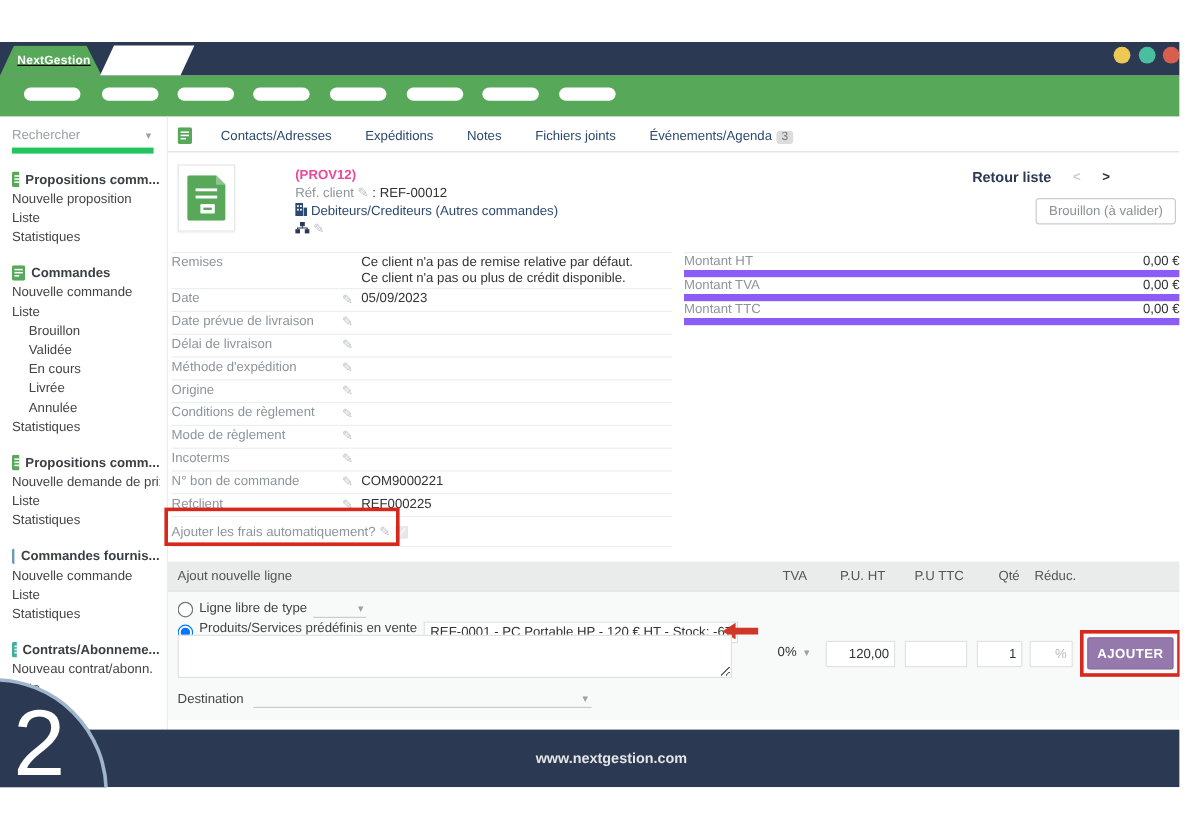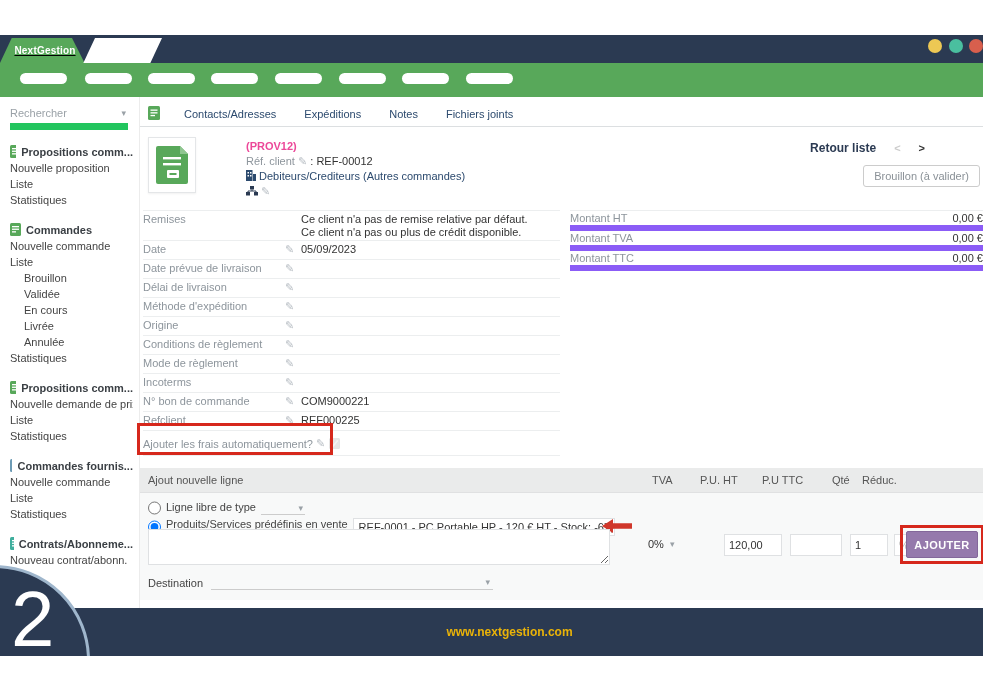--- a/index.html
+++ b/index.html
@@ -19,21 +19,21 @@
   .dot.g { left:949px; background:#4abf9f; }
   .dot.r { left:969px; background:#d85f4d; }
 
   .greenbar { position:absolute; left:0; top:28px; width:983px; height:34px; background:#58a85a; }
   .pill { position:absolute; top:10px; width:47px; height:11px; background:#fff; border-radius:6px; }
 
   
   .sidebar { position:absolute; left:0; top:62px; width:140px; height:511px; border-right:1px solid #ececec;
     padding:8px 6px 0 10px; font-size:11px; color:#444; }
   .search { display:flex; justify-content:space-between; align-items:center; width:118px;
-    border-bottom:7px solid #22c55e; padding:2px 2px 4px 0; color:#9aa1a7; }
+    border-bottom:5px solid #22c55e; padding:2px 2px 4px 0; color:#9aa1a7; }
   .sb-sec { margin-top:13px; }
   .sb-title { display:flex; align-items:center; gap:5px; font-weight:bold; color:#3a3f44; height:17px; white-space:nowrap; overflow:hidden; }
   .sb-item { height:16px; line-height:16px; white-space:nowrap; overflow:hidden; cursor:pointer; }
   .sb-item.ind { padding-left:14px; }
   .caret { color:#9aa1a7; font-size:9px; }
 
   
   .content { position:absolute; left:140px; top:62px; width:843px; height:511px; font-size:11px; color:#333; }
 
   .tabsrow { position:absolute; left:0; top:4px; right:0; height:26px; border-bottom:1px solid #dcdfe1;
@@ -88,38 +88,38 @@
   .mini-select { display:inline-flex; justify-content:space-between; align-items:center; width:44px;
     border-bottom:1px solid #ccc; padding:0 2px; height:14px; }
   .prod-select { display:inline-flex; justify-content:space-between; align-items:center; width:262px; height:18px;
     background:#fff; border:1px solid #dfe1e3; padding:0 5px; color:#333; white-space:nowrap; overflow:hidden; }
   .red-arrow { position:absolute; left:462px; top:51px; }
 
   .al-textarea { position:absolute; left:8px; top:61px; width:462px; height:36px; border:1px solid #dfe1e3;
     background:#fff; resize:both; font-family:inherit; }
   .vat-select { position:absolute; left:508px; top:70px; display:flex; gap:6px; align-items:center; color:#333; }
   .inp { position:absolute; top:66px; height:22px; border:1px solid #dfe1e3; background:#fff; font-size:11px;
-    padding:2px 4px; text-align:left; font-family:inherit; color:#333;margin-left:36px; }
+    padding:2px 4px; text-align:right; font-family:inherit; color:#333; }
   .i-puht { left:548px; width:58px; }
   .i-puttc { left:614px; width:52px; }
   .i-qte { left:674px; width:38px; }
   .i-reduc { left:718px; width:36px; }
   .i-reduc::placeholder { color:#bbb; }
   .add-btn { position:absolute; left:766px; top:63px; width:72px; height:27px; background:#9579ac;
     border:1px solid #83679a; border-radius:2px; color:#fff; font-weight:bold; font-size:11px; letter-spacing:.4px; cursor:pointer; }
   .add-box { position:absolute; left:760px; top:57px; width:84px; height:39px; border:3px solid #d6281c; pointer-events:none; }
 
   .dest-row { position:absolute; left:8px; top:107px; display:flex; align-items:center; gap:8px; color:#444; }
   .dest-select { display:inline-flex; justify-content:space-between; align-items:center; width:282px;
     border-bottom:1px solid #ccc; height:15px; padding:0 3px; }
 
   
   .footer { position:absolute; left:0; top:573px; width:983px; height:48px; background:#2b3a52;
     display:flex; align-items:center; justify-content:center; }
-  .footer span { color:#eab308; font-size:12px; font-weight:bold; transform:translateX(18px); }
+  .footer span { color:#e5e5e5; font-size:12px; font-weight:bold; transform:translateX(18px); }
   .step-circle { position:absolute; left:-100px; top:530px; width:190px; height:190px; border-radius:50%;
     background:#2b3a52; border:3px solid #9fb6cc; }
   .step-circle span { position:absolute; left:108px; top:6px; font-size:78px; color:#fff; font-weight:normal; }
 </style>
 </head>
 <body>
 
 <div class="page">
   <div class="window">
 
@@ -237,20 +237,21 @@
         <svg class="tab-doc" width="12" height="14">
             <rect width="12" height="14" rx="1.5" fill="#58a85a"></rect>
             <rect x="2.5" y="3.5" width="7" height="1.3" fill="#fff"></rect>
             <rect x="2.5" y="6.2" width="7" height="1.3" fill="#fff"></rect>
             <rect x="2.5" y="8.9" width="4.5" height="1.3" fill="#fff"></rect>
           </svg>
         <div class="tab">Contacts/Adresses</div>
         <div class="tab">Expéditions</div>
         <div class="tab">Notes</div>
         <div class="tab">Fichiers joints</div>
+        <div class="tab"><span>Événements/Agenda</span><span class="tab-badge">3</span></div>
       </div>
 
       <div class="thumb">
         <svg width="32" height="38">
           <path d="M2 0 h22 l8 8 v28 a2 2 0 0 1 -2 2 h-28 a2 2 0 0 1 -2 -2 v-34 a2 2 0 0 1 2 -2 z" fill="#58a85a"></path>
           <path d="M24 0 l8 8 h-8 z" fill="#8fc690"></path>
           <rect x="7" y="11" width="18" height="2.4" fill="#fff"></rect>
           <rect x="7" y="17" width="18" height="2.4" fill="#fff"></rect>
           <rect x="11" y="24" width="12" height="8" fill="#fff" rx="1"></rect>
           <rect x="13.5" y="27" width="7" height="2" fill="#58a85a"></rect>

